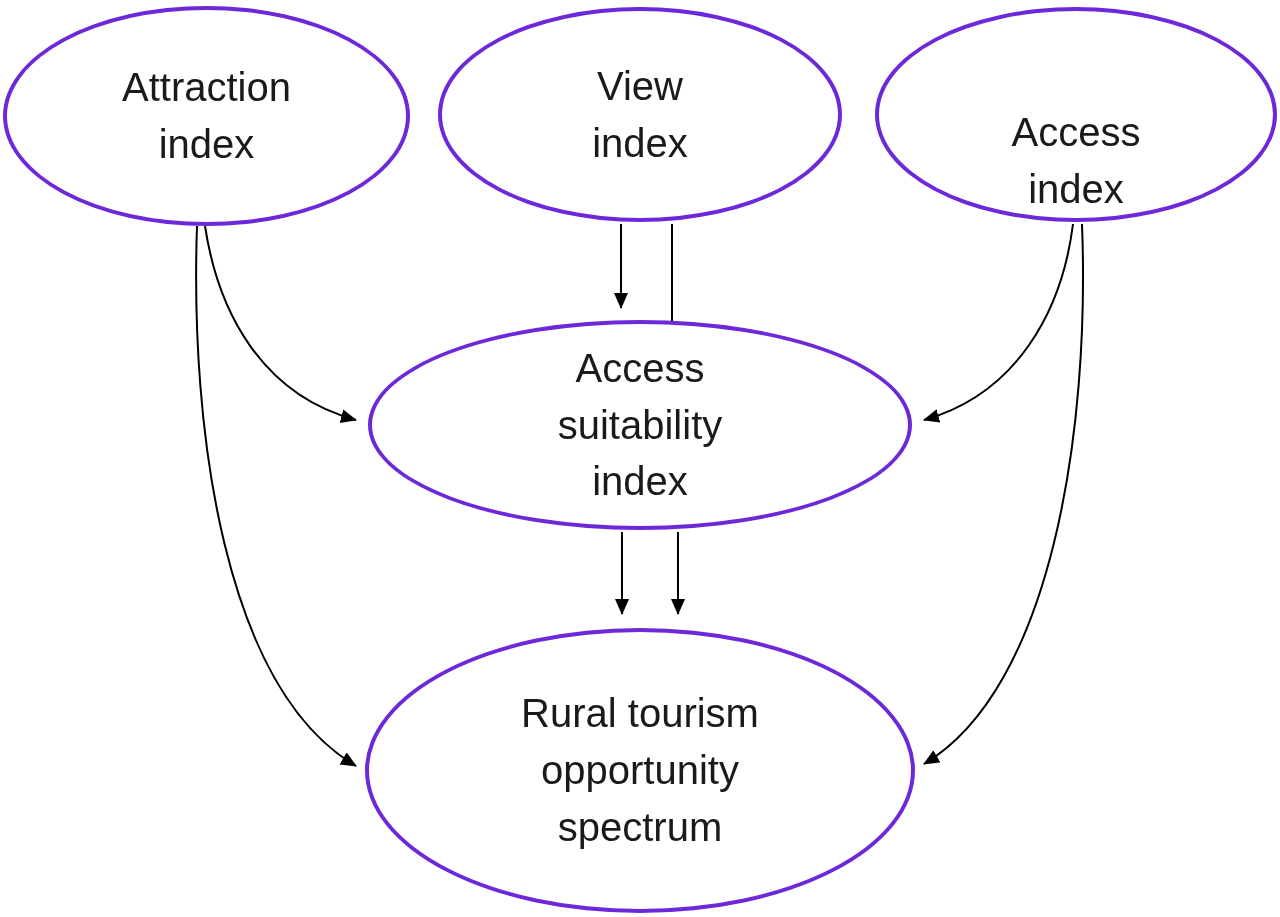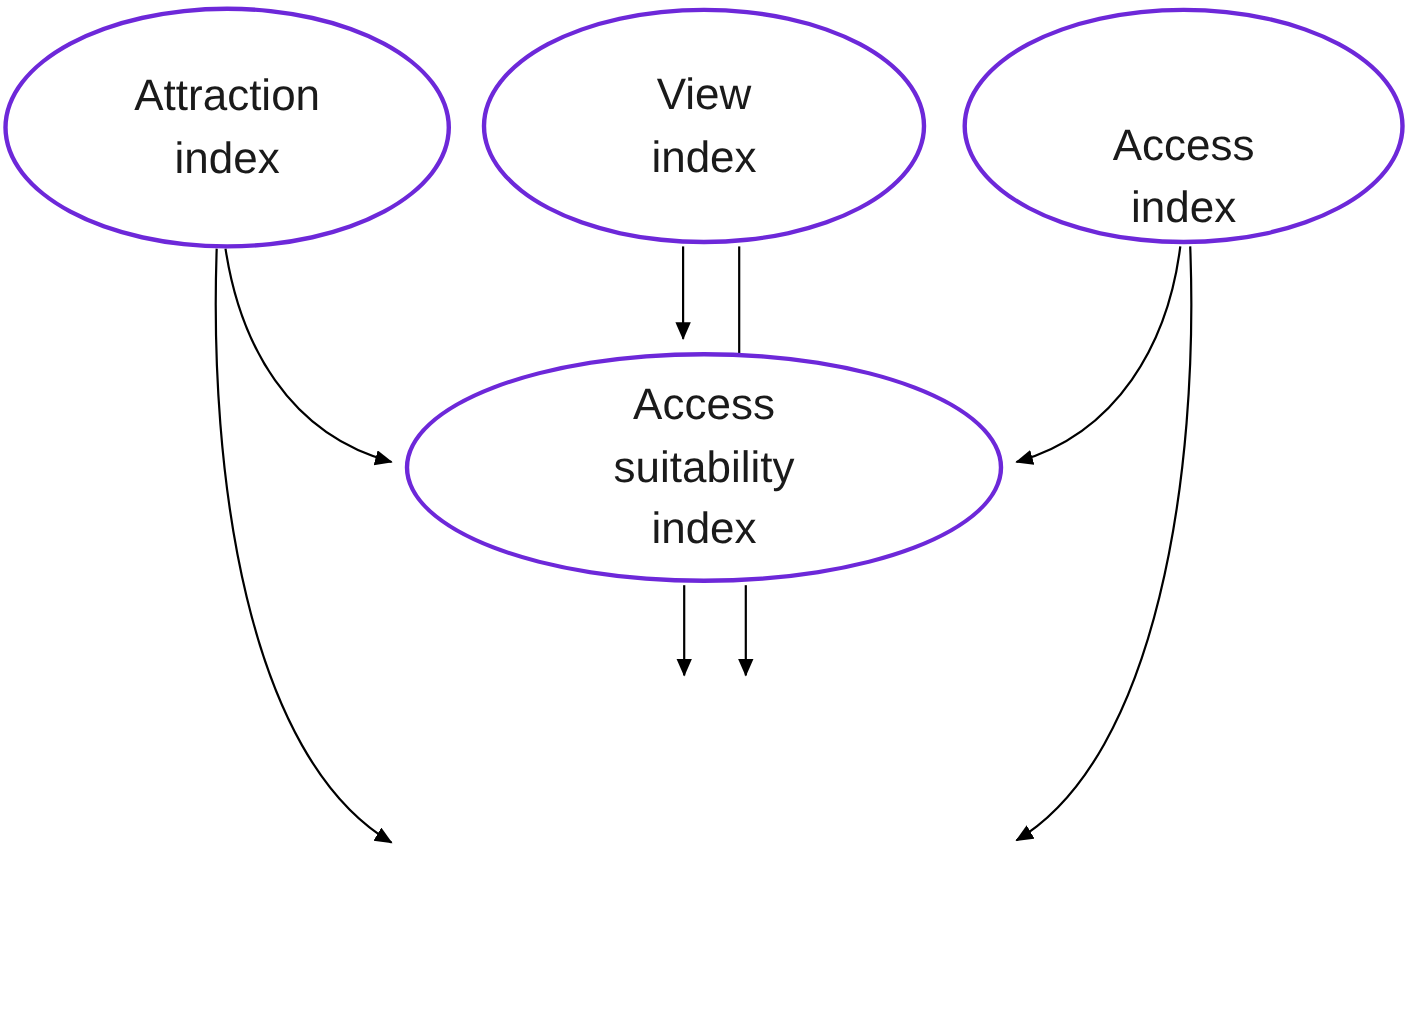--- a/index.html
+++ b/index.html
@@ -92,14 +92,19 @@
     <span class="node-label">Access
 index</span>
   </div>
 
   <div class="node node-tsi">
     <span class="node-label">Access
 suitability
 index</span>
   </div>
 
+  <div class="node node-rtos">
+    <span class="node-label">Rural tourism
+opportunity
+spectrum</span>
+  </div>
 
 </div>
 
 </body></html>

